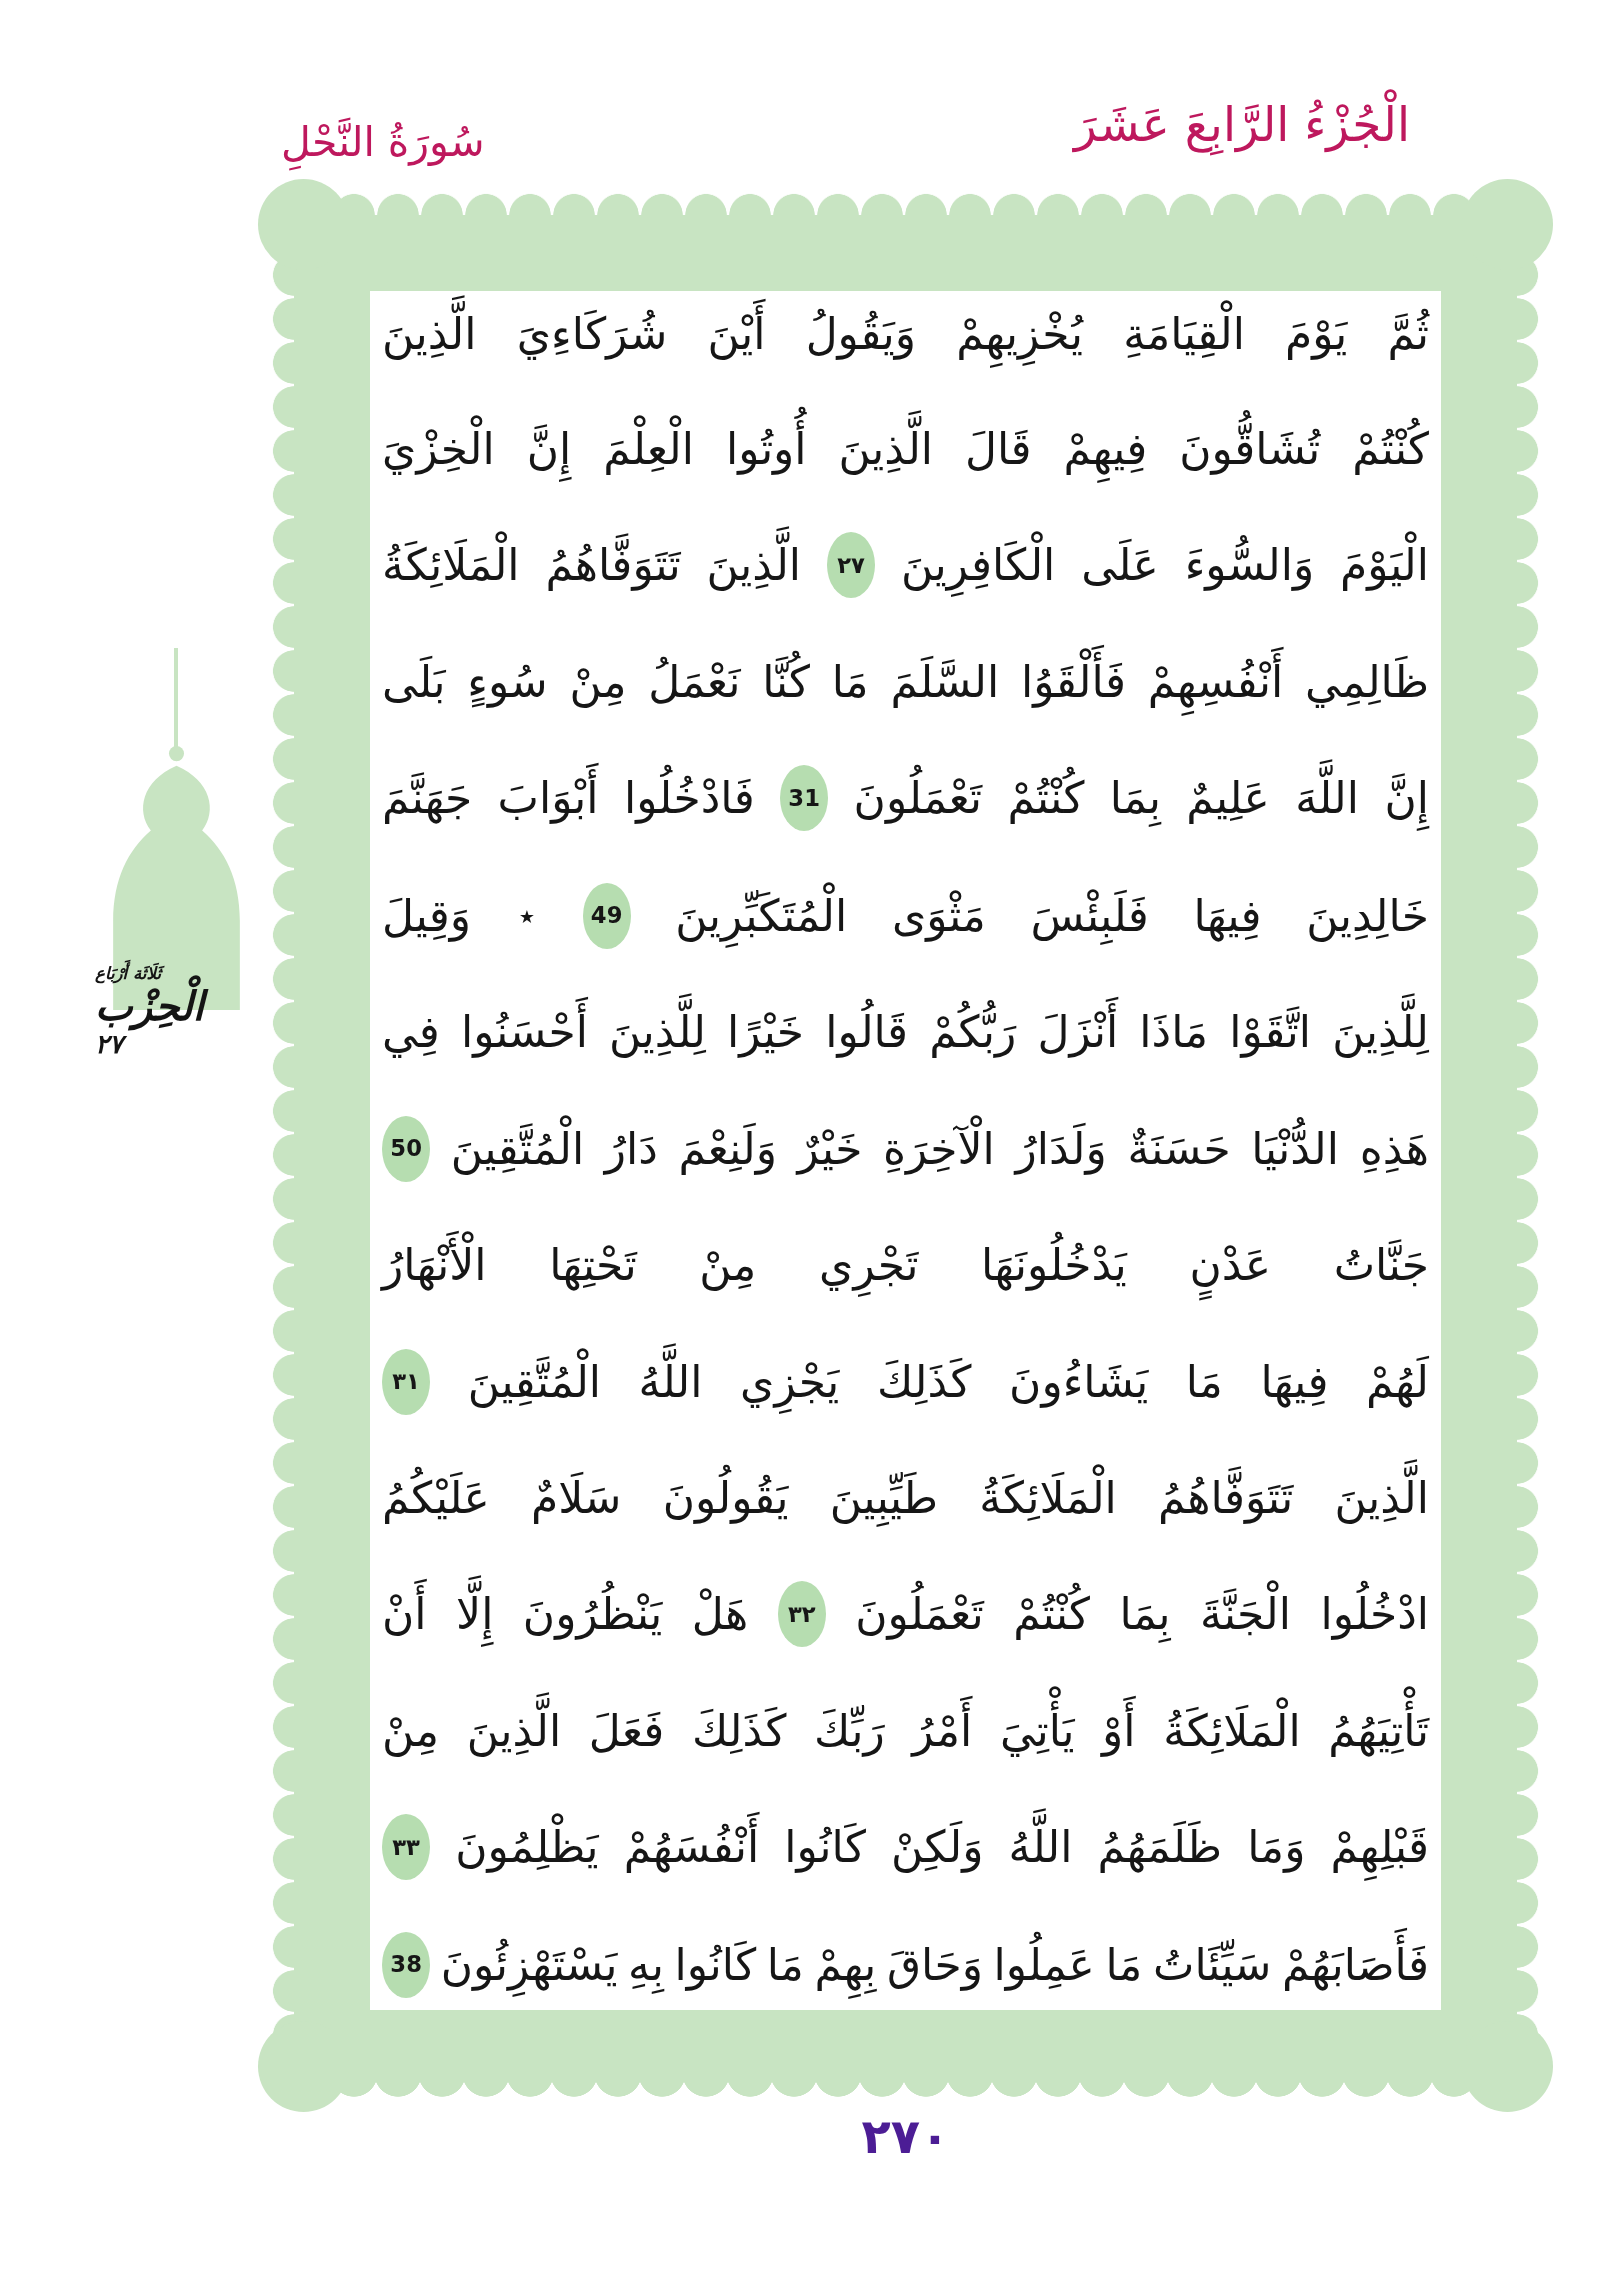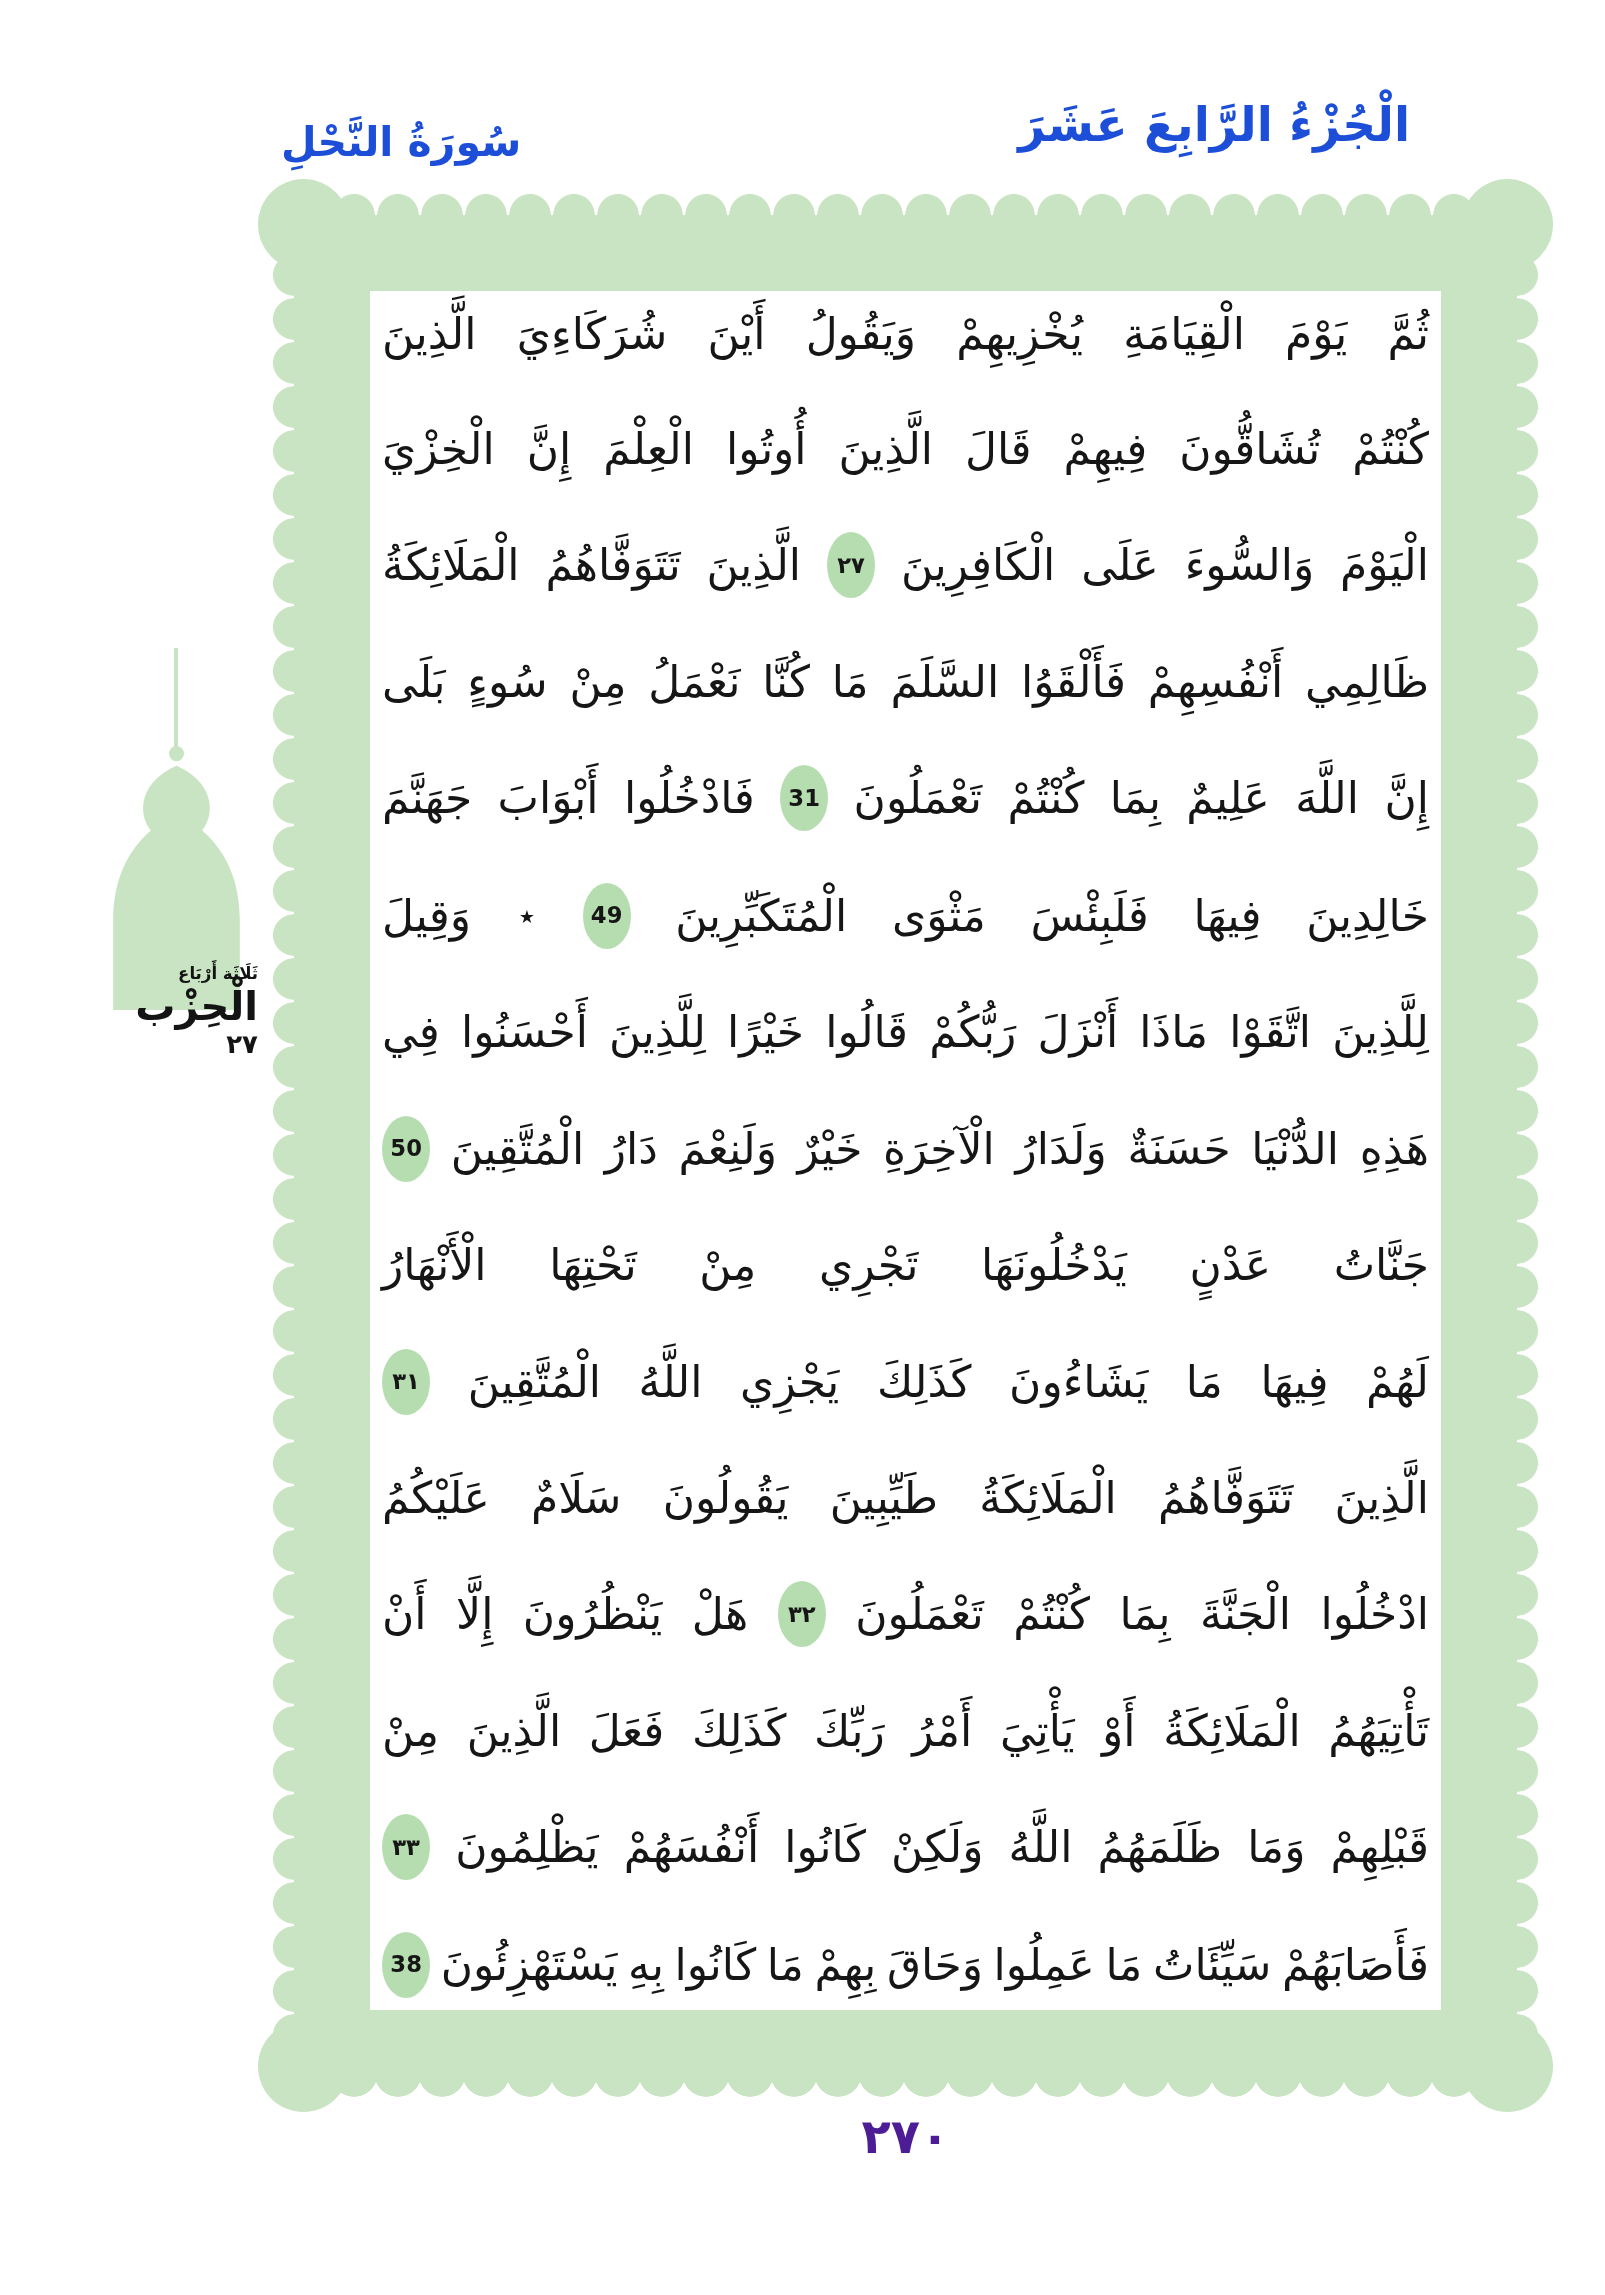--- a/index.html
+++ b/index.html
@@ -1,20 +1,20 @@
 <!DOCTYPE html>
 <html lang="ar" dir="rtl" style="--green: #c8e4c2; --marker: #b6ddb0;font-size:12px"><head>
 <meta charset="utf-8">
 <style>
   html,body{margin:0;padding:0;}
   body{
     width:1605px;height:2295px;position:relative;background:#ffffff;
     font-family:"DejaVu Sans", sans-serif;color:#161616;overflow:hidden;
   }
-  .hdr{position:absolute;font-weight:bold;white-space:nowrap;color:#1d4ed8;}
+  .hdr{position:absolute;font-weight:normal;white-space:nowrap;color:#be185d;}
   .hdr-right{top:97px;right:195px;font-size:47px;}
   .hdr-left{top:118px;left:281px;font-size:41px;}
 
   
   .frame{position:absolute;left:294px;top:215px;width:1223px;height:1858px;background:var(--green);}
   .scallop{position:absolute;pointer-events:none;}
   .sc-top{left:-6px;top:-22.7px;width:1235px;height:22.7px;
     background-image:radial-gradient(circle at 22px 22.7px, var(--green) 20.4px, rgba(0,0,0,0) 21px);
     background-size:44px 22.7px;background-repeat:repeat-x;}
   .sc-bottom{left:-6px;bottom:-26px;width:1235px;height:26px;
@@ -38,21 +38,21 @@
   .qline .word{flex:0 0 auto;}
   .verse-badge{flex:0 0 auto;display:inline-flex;align-items:center;justify-content:center;
     width:48px;height:66px;border-radius:50%;background:var(--marker);
     font-size:22.7px;font-weight:bold;color:#161616;}
   .hizb-star{flex:0 0 auto;font-size:30px;padding:0 3px;}
 
   
   .hizb{position:absolute;left:95px;top:648px;width:163px;height:362px;}
   .hizb .stem{position:absolute;left:79px;top:0;width:3.8px;height:100px;background:var(--green);}
   .hizb svg{position:absolute;left:0;top:89px;width:163px;height:273px;display:block;}
-  .hizb-text{position:absolute;left:0;right:0;top:316px;text-align:right;color:#141414;}
+  .hizb-text{position:absolute;left:0;right:0;top:316px;text-align:left;color:#141414;font-style:italic;}
   .hizb-quarters{font-size:16.6px;font-weight:bold;}
   .hizb-title{font-size:40px;font-weight:bold;line-height:1.15;}
   .hizb-number{font-size:26px;font-weight:bold;line-height:1.2;}
 
   .pagenum{position:absolute;top:2108px;left:294px;width:1223px;text-align:center;
     font-size:48px;font-weight:bold;color:#4c1d95;}
 </style>
 </head>
 <body>
 

